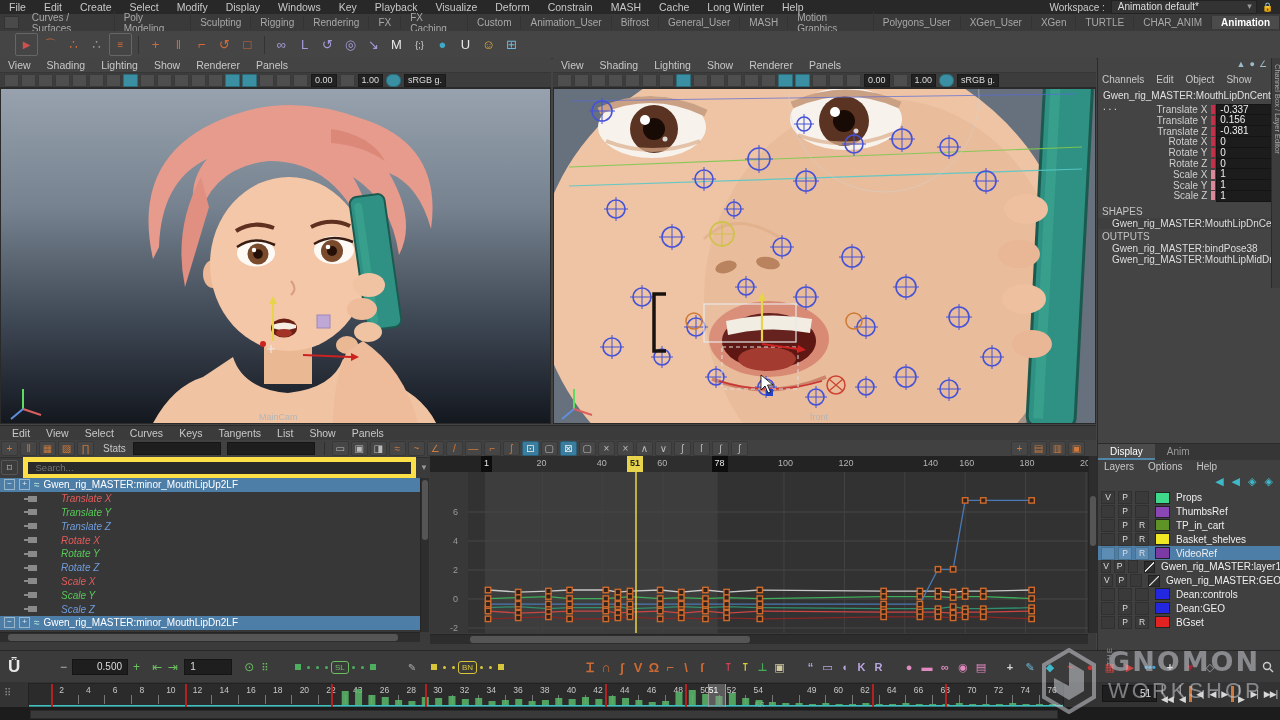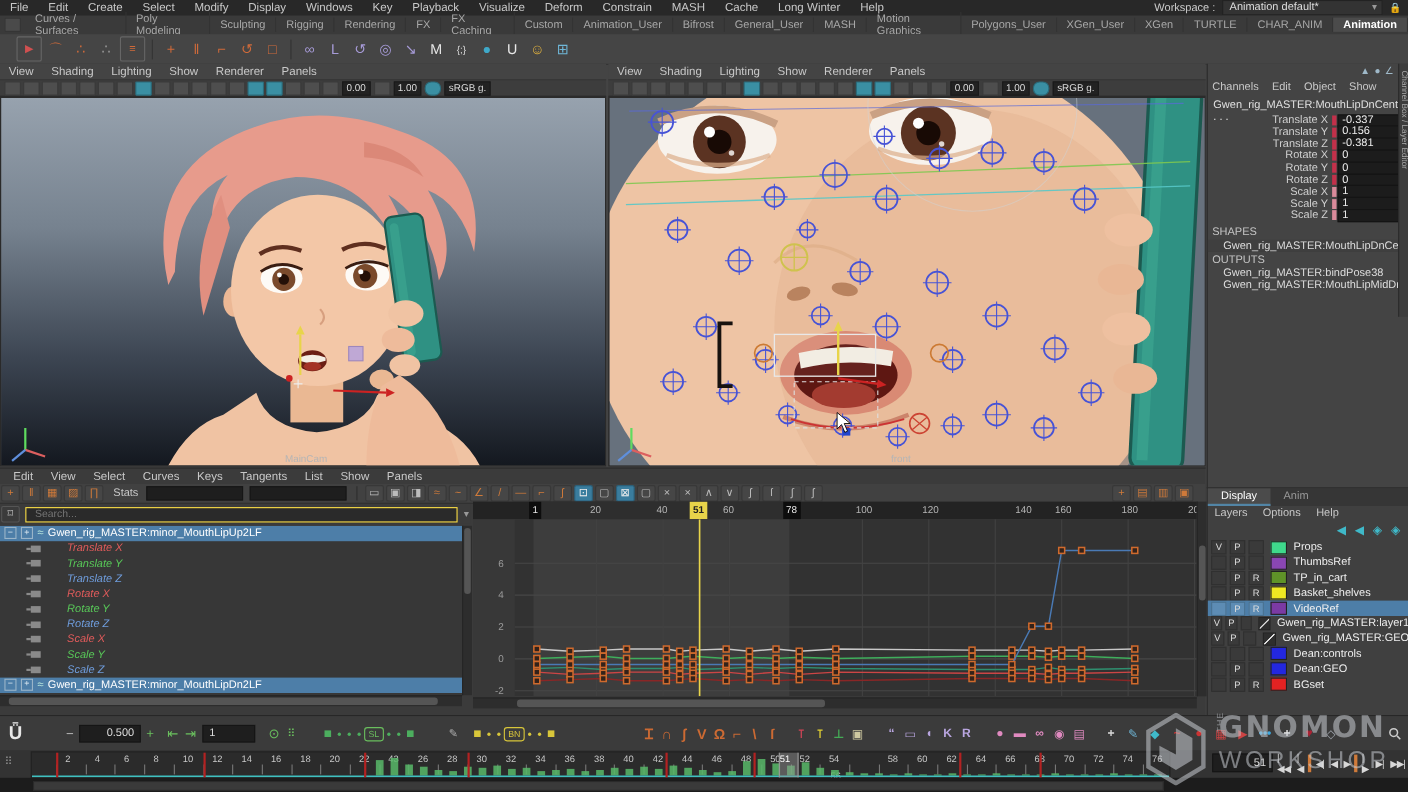--- a/index.html
+++ b/index.html
@@ -46,21 +46,21 @@
   
   #graph{left:0;top:425px;width:1096px;height:225px;background:#3b3b3b;border-top:1px solid #2a2a2a;}
   #g-menus{position:absolute;left:4px;top:0;height:14px;display:flex;align-items:center;font-size:10.5px;}
   #g-menus span{padding:0 8px;color:#c8c8c8;}
   #g-toolbar{position:absolute;left:0;top:14px;width:1096px;height:17px;background:#414141;border-bottom:1px solid #2e2e2e;display:flex;align-items:center;}
   .gicn{width:15px;height:13px;margin:0 1px;display:flex;align-items:center;justify-content:center;font-size:10px;color:#cf7a3a;background:#464646;border:1px solid #383838;border-radius:2px;}
   .gicn.gray{color:#bbb;}
   .gicn.lit{background:#3a7d9e;border-color:#2b5f78;color:#eee;}
   .gfield{width:86px;height:11px;background:#1e1e1e;border:1px solid #161616;margin:0 3px;}
   #g-search{position:absolute;left:0;top:33px;width:428px;height:17px;background:#3b3b3b;display:flex;align-items:center;}
-  #g-search input{background:#2a2a2a;border:1px solid #fde047;color:#bbb;font-size:9.5px;height:12px;width:380px;margin-left:4px;padding:0 8px;}
+  #g-search input{background:#2a2a2a;border:5px solid #fde047;color:#bbb;font-size:9.5px;height:12px;width:380px;margin-left:4px;padding:0 8px;}
   #g-outliner{position:absolute;left:0;top:52px;width:420px;height:154px;background:#373737;overflow:hidden;}
   .o-row{position:absolute;left:0;width:420px;height:13.8px;display:flex;align-items:center;font-size:10px;}
   .o-row.obj{background:#4d7ea8;color:#fff;}
   .o-box{width:9px;height:9px;border:1px solid #9ab4c8;margin-left:4px;font-size:8px;line-height:8px;text-align:center;color:#dfeaf2;}
   .o-curveicn{color:#bfeee0;font-size:10px;margin:0 4px;}
   .o-plug{width:9px;height:6px;background:#8a8a8a;margin-left:28px;position:relative;}
   .o-plug:after{content:"";position:absolute;left:-4px;top:2px;width:4px;height:2px;background:#8a8a8a;}
   .o-attr{font-style:italic;margin-left:24px;}
   .scroll-v{position:absolute;width:8px;background:#2d2d2d;border-left:1px solid #252525;}
   .scroll-v .thumb{position:absolute;left:1px;width:6px;background:#555;border-radius:3px;}
@@ -1040,21 +1040,21 @@
         <span class="ts-num" style="left: 644.45px;">48</span>
         <span class="ts-tick" style="left: 636.1px;"></span>
         <span class="ts-num" style="left: 671.15px;">50</span>
         <span class="ts-tick" style="left: 662.8px;"></span>
         <span class="ts-num" style="left: 697.85px;">52</span>
         <span class="ts-tick" style="left: 689.5px;"></span>
         <span class="ts-num" style="left: 724.55px;">54</span>
         <span class="ts-tick" style="left: 716.2px;"></span>
         <span class="ts-num" style="left: 726px; margin-top: 15px;">56</span>
         <span class="ts-tick" style="left: 742.9px;"></span>
-        <span class="ts-num" style="left: 777.95px;">58</span>
+        <span class="ts-num" style="left: 777.95px;">49</span>
         <span class="ts-tick" style="left: 769.6px;"></span>
         <span class="ts-num" style="left: 804.65px;">60</span>
         <span class="ts-tick" style="left: 796.3px;"></span>
         <span class="ts-num" style="left: 831.35px;">62</span>
         <span class="ts-tick" style="left: 823px;"></span>
         <span class="ts-num" style="left: 858.05px;">64</span>
         <span class="ts-tick" style="left: 849.7px;"></span>
         <span class="ts-num" style="left: 884.75px;">66</span>
         <span class="ts-tick" style="left: 876.4px;"></span>
         <span class="ts-num" style="left: 911.45px;">68</span>

